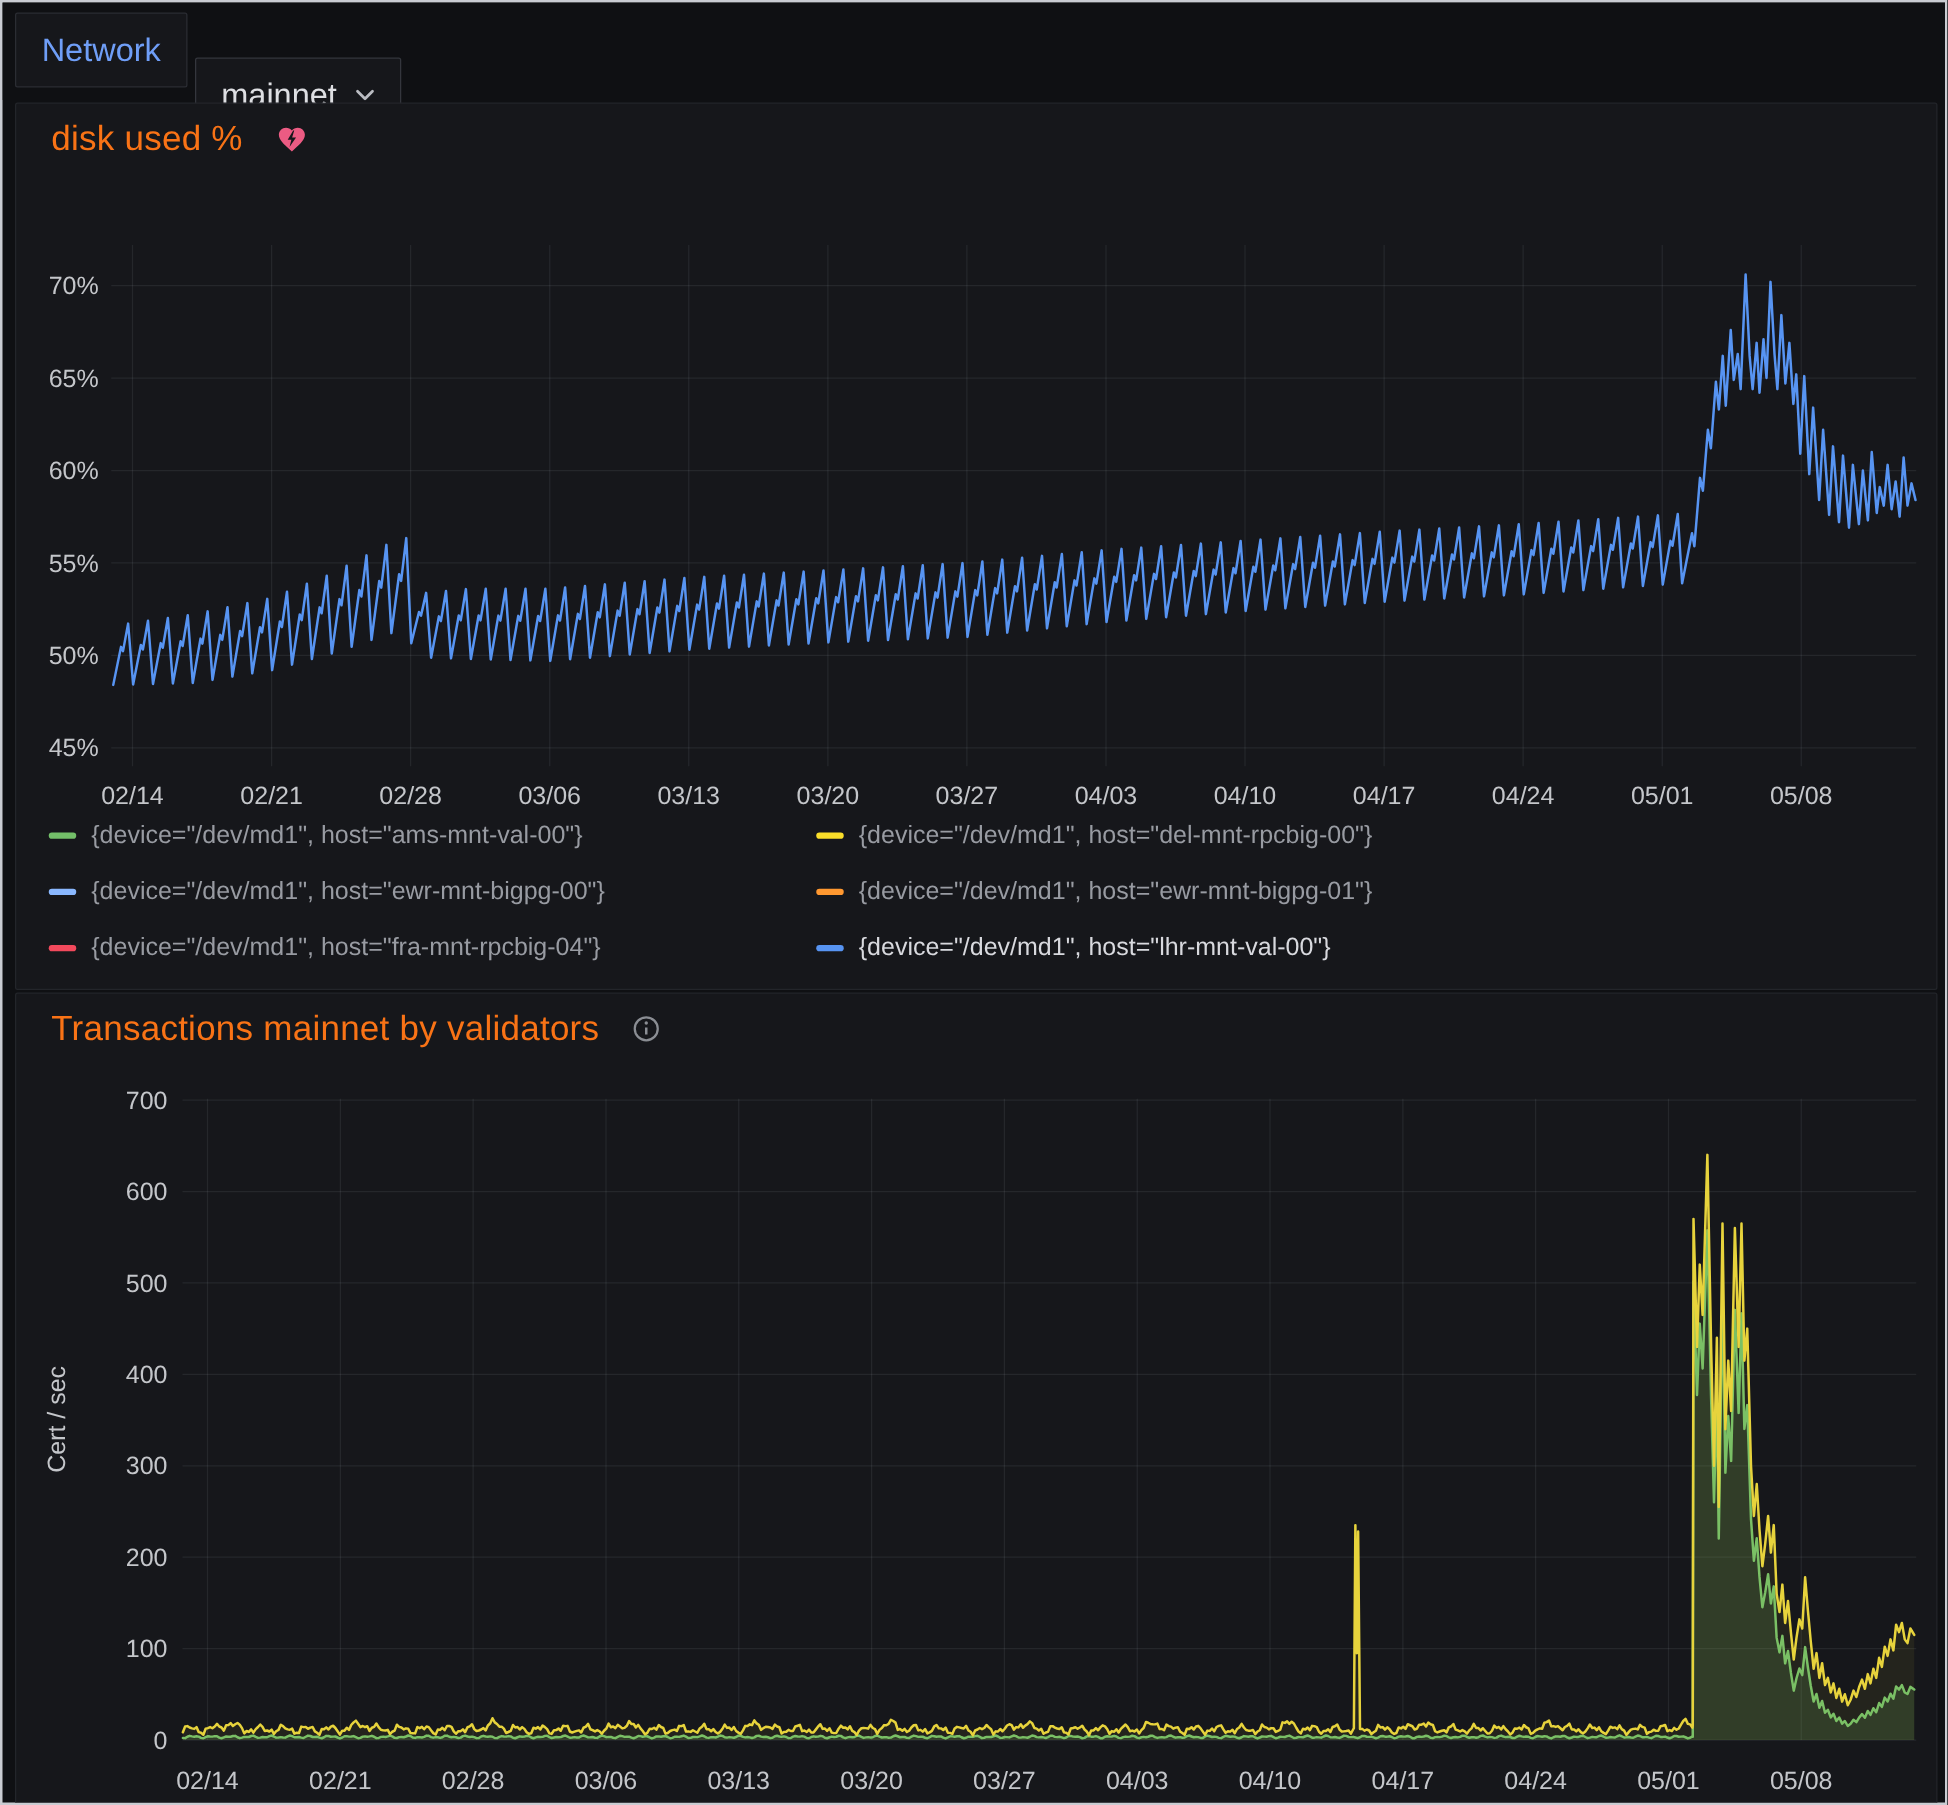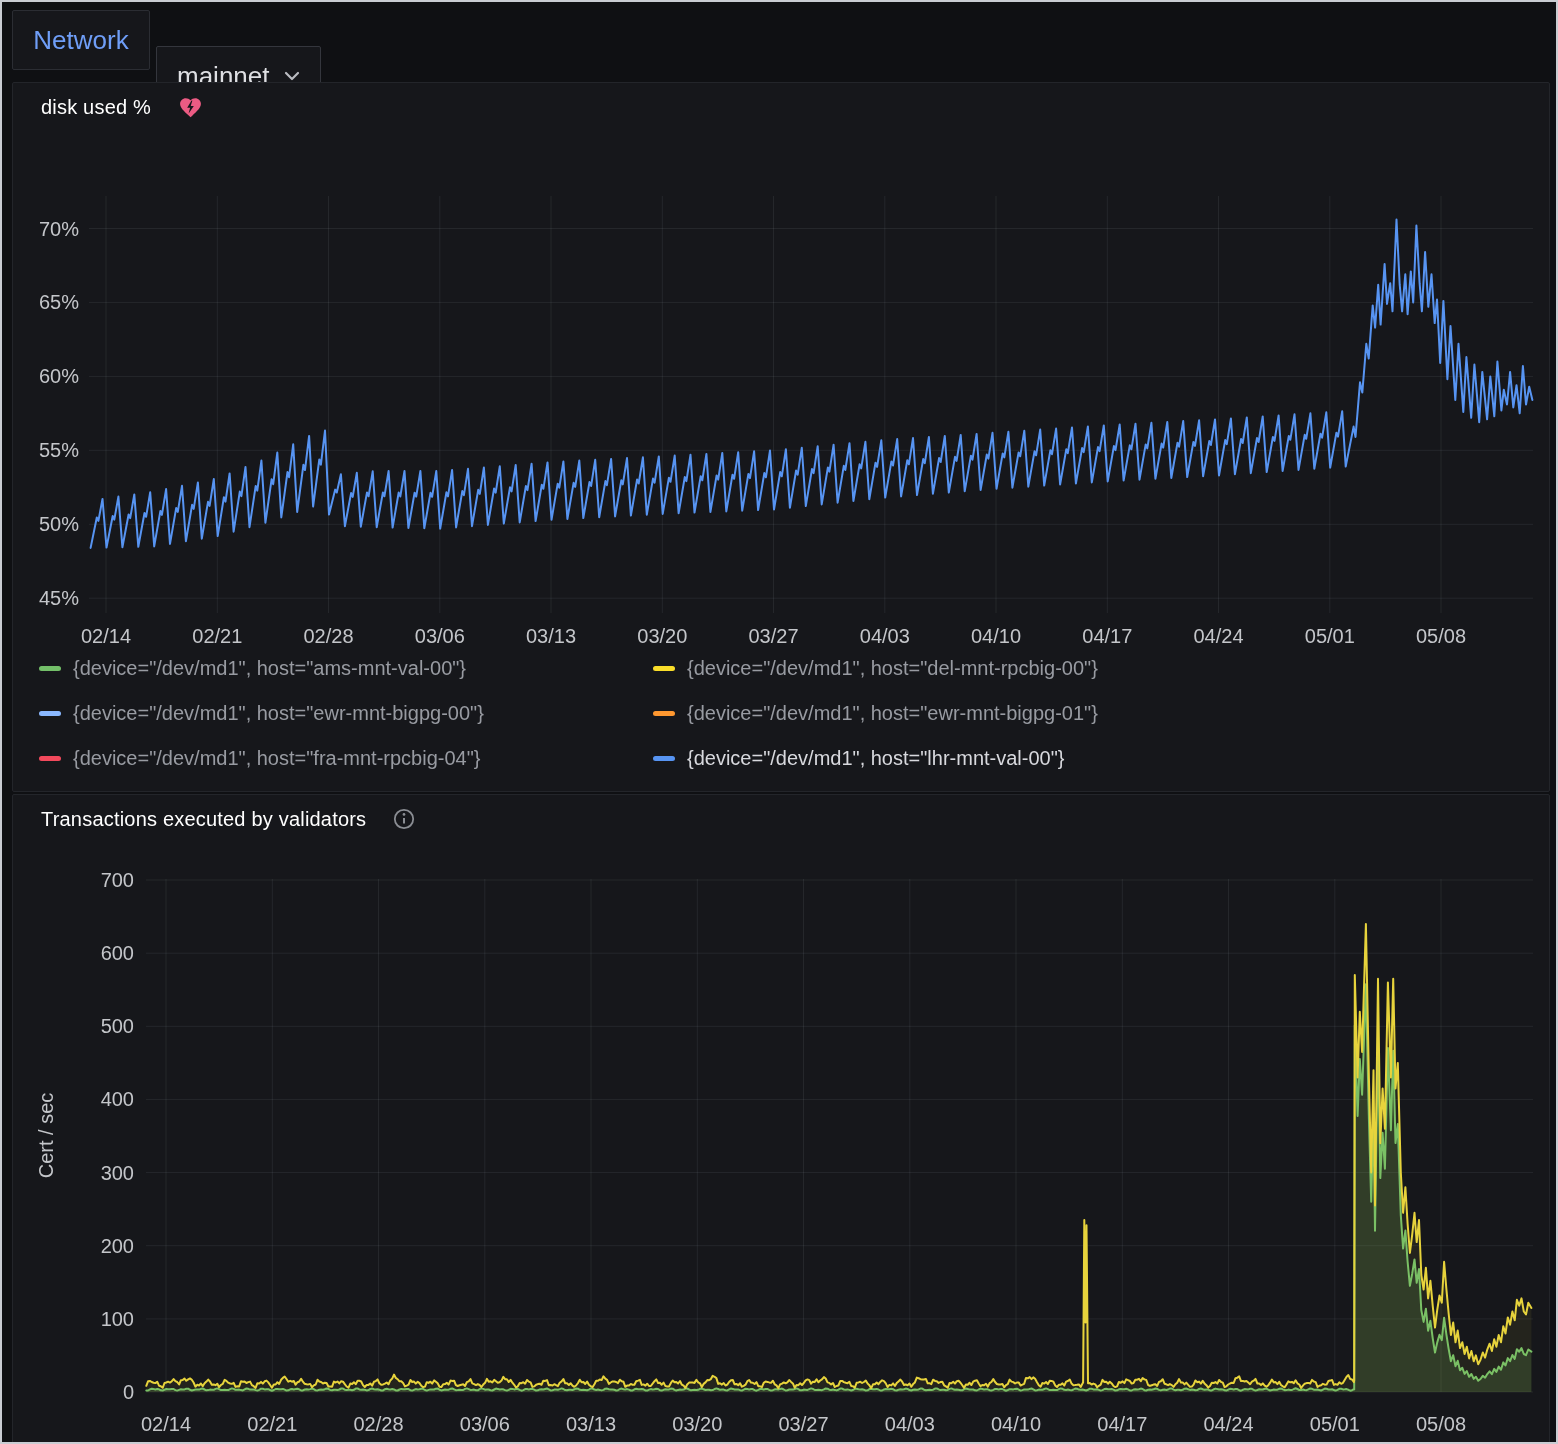--- a/index.html
+++ b/index.html
@@ -20,21 +20,21 @@
     position:absolute;left:154px;top:8px;height:58px;padding:0 20px;
     background:#16171B;border:1px solid #34363D;border-radius:2px;
     display:flex;align-items:center;gap:14px;cursor:pointer;
     color:#DEDFE3;font-size:26px;font-weight:500;margin-top:36px;
   }
   
   .panel{position:absolute;background:#16171B;border:1px solid #23252A;border-radius:2px;}
   #panel-disk{left:10px;top:80px;width:1536px;height:708px;}
   #panel-tx{left:10px;top:792px;width:1536px;height:652px;}
   .panel-header{position:absolute;top:12px;left:28px;display:flex;align-items:center;gap:26px;z-index:3;}
-  .panel-title{font-size:20px;color:#ffffff;font-weight:500;letter-spacing:.2px;cursor:pointer;}
+  .panel-title{font-size:28px;color:#f97316;font-weight:500;letter-spacing:.2px;cursor:pointer;}
   svg.chart{position:absolute;left:0;top:0;}
   
   .legend{
     position:absolute;left:26px;right:18px;top:572px;
     display:flex;flex-wrap:wrap;column-gap:18px;row-gap:19px;
     font-size:20px;line-height:26px;color:#989BA2;
   }
   .legend-item{display:flex;align-items:center;gap:12px;min-width:596px;cursor:pointer;}
   .swatch{width:22px;height:5px;border-radius:3px;flex:0 0 auto;}
   .lab.emph{color:#D8D9DE;}
@@ -138,21 +138,21 @@
         </div>
         <div class="legend-item">
           <span class="swatch" style="background: rgb(87, 148, 242);"></span>
           <span class="lab emph">{device="/dev/md1", host="lhr-mnt-val-00"}</span>
         </div>
       </div>
   </div>
 
   <div class="panel" id="panel-tx">
     <div class="panel-header">
-      <span class="panel-title">Transactions executed by validators</span>
+      <span class="panel-title">Transactions mainnet by validators</span>
       <span class="icon">
         <svg width="24" height="24" viewBox="0 0 24 24">
           <circle cx="12" cy="12" r="9.2" fill="none" stroke="#8A8D93" stroke-width="1.8"></circle>
           <line x1="12" y1="11" x2="12" y2="16.6" stroke="#8A8D93" stroke-width="2"></line>
           <circle cx="12" cy="7.4" r="1.35" fill="#8A8D93"></circle>
         </svg>
       </span>
     </div>
     <div class="ylab-wrap">
       <span class="ylab">Cert / sec</span>

